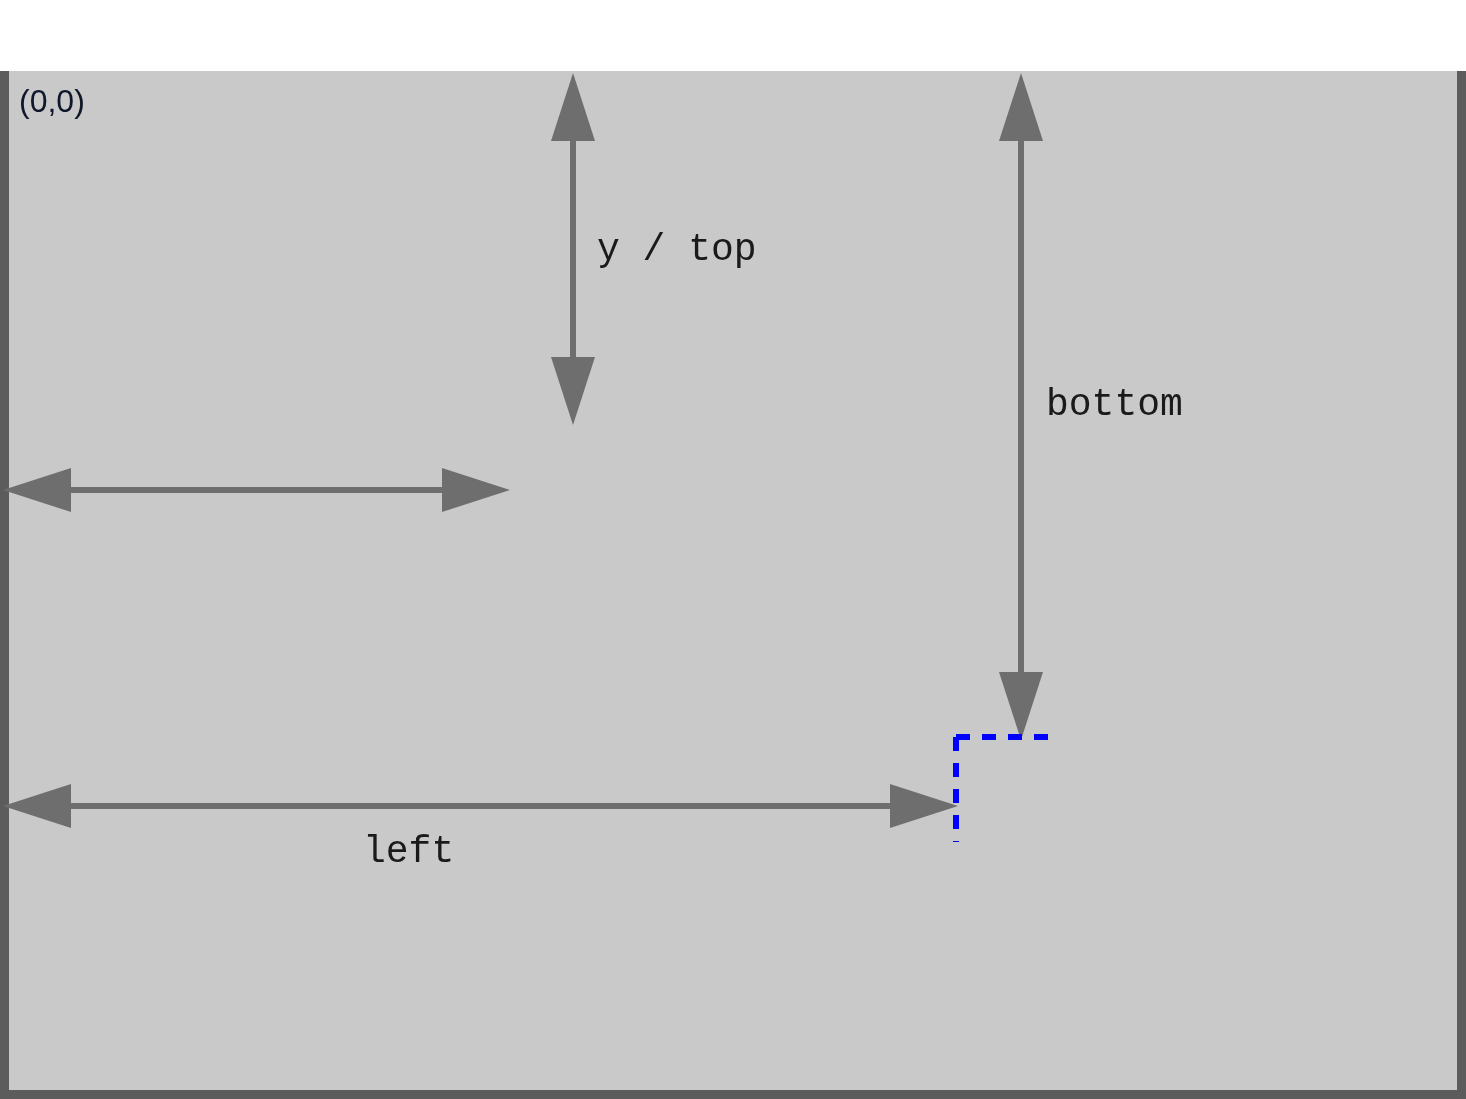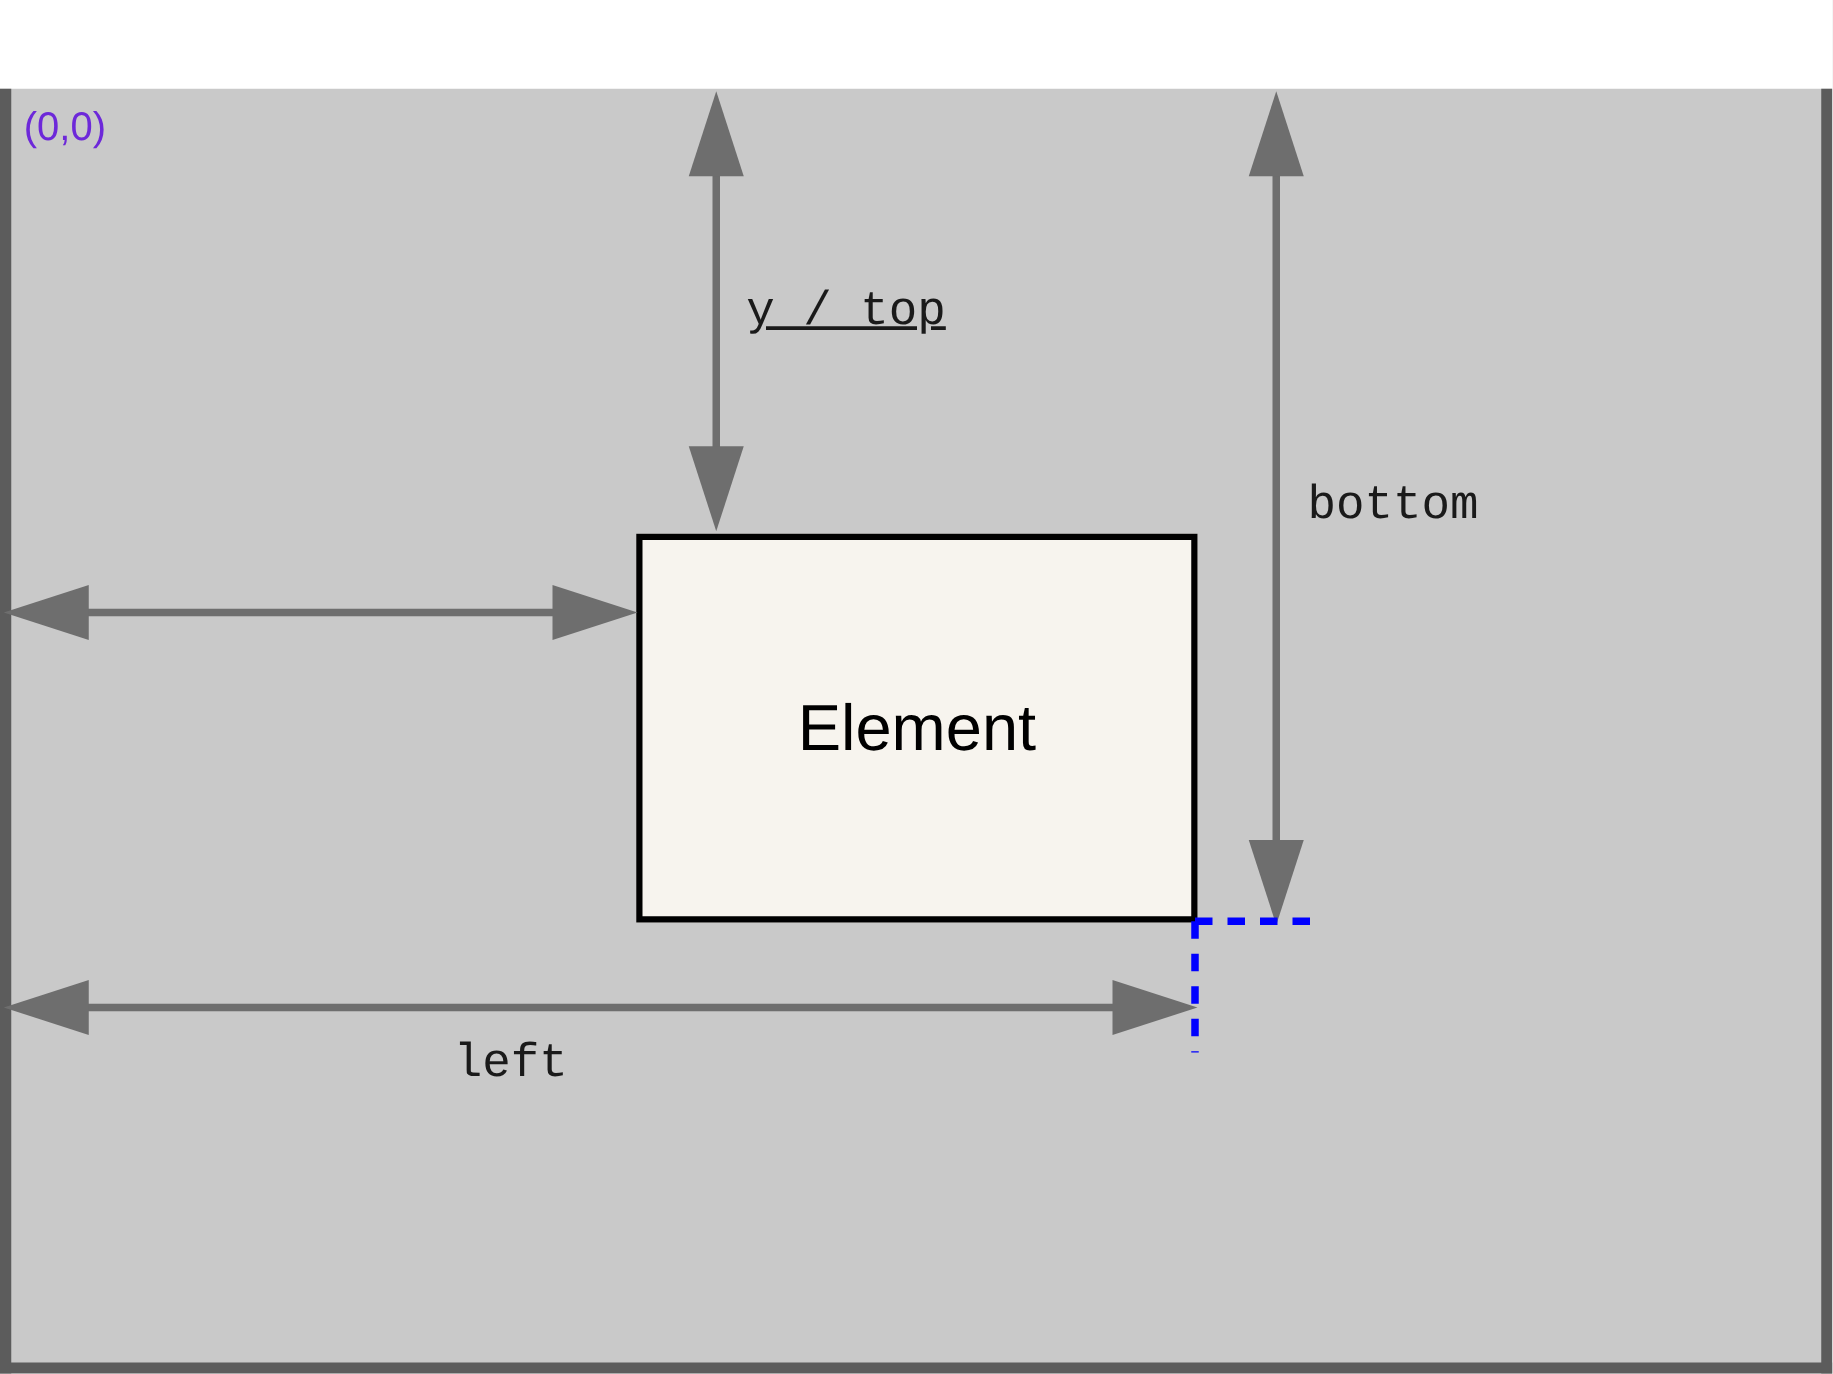--- a/index.html
+++ b/index.html
@@ -53,21 +53,21 @@
     border: 9px solid #5c5c5c;
     border-top: 0;
     box-sizing: border-box;
   }
   .origin-label {
     position: absolute;
     left: 10px;
     top: 12px;
     font-family: "Liberation Sans", sans-serif;
     font-size: 32px;
-    color: #6d28d9;
+    color: #0f172a;
     white-space: nowrap;
   }
   
   .element-box {
     position: absolute;
     left: 509px;
     top: 427px;
     width: 449px;
     height: 311px;
     background: #f7f4ee;
@@ -98,38 +98,35 @@
     pointer-events: none;
   }
   
   .meas-label {
     position: absolute;
     font-family: "Liberation Mono", "DejaVu Sans Mono", monospace;
     font-size: 38px;
     color: #1a1a1a;
     white-space: nowrap;
   }
-  .lbl-ytop   { left: 597px; top: 228px; text-decoration: underline; }
+  .lbl-ytop   { left: 597px; top: 228px; }
   .lbl-bottom { left: 1046px; top: 383px; }
   .lbl-xleft  { left: 160px; top: 516px; }
   .lbl-right  { left: 363px; top: 830px; }
 </style>
 </head>
 <body>
 
 <div id="stage">
 
 
   <div class="viewport">
     <div class="origin-label">(0,0)</div>
   </div>
 
-  <div class="element-box">
-    <div class="element-label">Element</div>
-  </div>
 
   <svg class="overlay" viewBox="0 0 1466 1099">
 
     <g>
       <line x1="573" y1="100" x2="573" y2="398" stroke="#6e6e6e" stroke-width="6"></line>
       <polygon points="573,73 551,141 595,141" fill="#6e6e6e"></polygon>
       <polygon points="573,425 551,357 595,357" fill="#6e6e6e"></polygon>
     </g>
 
     <g>

